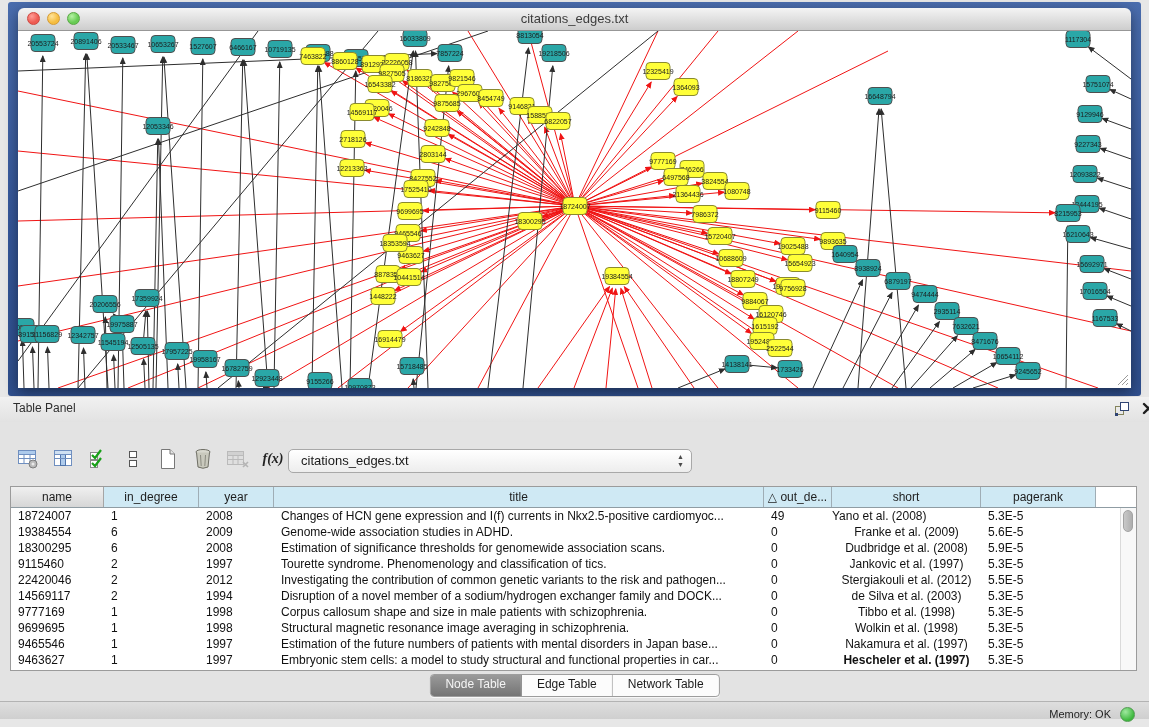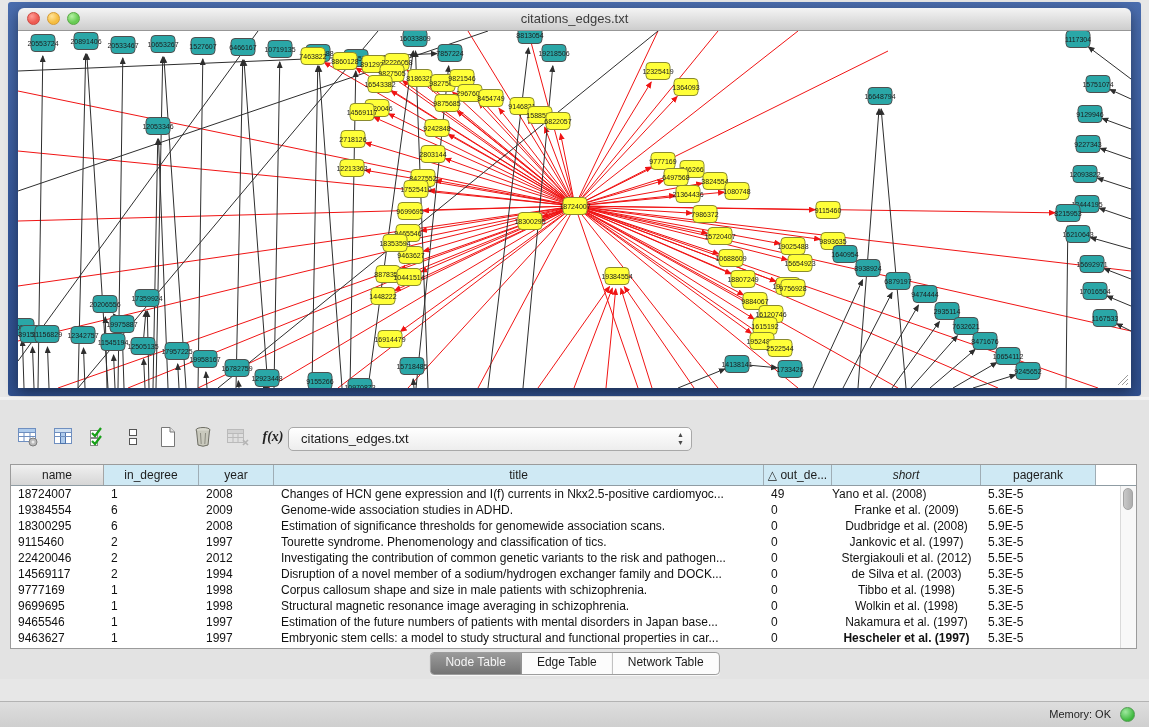--- a/index.html
+++ b/index.html
@@ -23,21 +23,21 @@
   .edge-r{stroke:#f01414;stroke-width:1;}
   .edge-k{stroke:#2e2e2e;stroke-width:1;}
   .node-rect{stroke-width:1;}
   .node-label{font-size:7px;fill:#1c1c1c;text-anchor:middle;font-family:"Liberation Sans",sans-serif;}
   .resize-grip{position:absolute;right:2px;bottom:2px;}
   
   .panel-bar{position:absolute;left:0;top:397px;width:1149px;height:25px;
     background:linear-gradient(#f1f1f1,#e2e2e2);border-bottom:1px solid #c2c2c2;padding-left:16px;}
   .panel-bar .ptitle{position:absolute;left:13px;top:4px;font-size:12px;color:#2e2e2e;}
   .panel-bar .bar-icons{position:absolute;right:10px;top:4px;display:flex;gap:12px;align-items:center;}
-  .panel-body{position:absolute;left:0;top:400px;width:1149px;height:279px;background:#e3e3e3;}
+  .panel-body{position:absolute;left:0;top:422px;width:1149px;height:279px;background:#e3e3e3;}
   .toolbar{position:absolute;left:16px;top:24px;display:flex;gap:11px;align-items:center;height:26px;}
   .tool{width:24px;height:24px;display:flex;align-items:center;justify-content:center;cursor:default;}
   .combo{position:absolute;left:288px;top:27px;width:404px;height:24px;box-sizing:border-box;
     border:1px solid #a8a8a8;border-radius:5px;background:linear-gradient(#ffffff,#ededed);
     font-size:13px;color:#1a1a1a;line-height:22px;padding-left:12px;}
   .combo .stepper{position:absolute;right:7px;top:3px;font-size:7px;line-height:8px;color:#4a4a4a;text-align:center;}
   
   .dtable{position:absolute;left:10px;top:64px;width:1127px;height:185px;background:#fff;
     border:1px solid #9b9b9b;box-sizing:border-box;overflow:hidden;}
   .thead{display:flex;height:21px;background:#cfe9f4;border-bottom:1px solid #8f9ca3;box-sizing:border-box;}
@@ -52,21 +52,21 @@
   .vthumb{position:absolute;left:2px;top:2px;width:10px;height:22px;border-radius:5px;
     background:linear-gradient(90deg,#c9c9c9,#aeaeae);border:1px solid #a3a3a3;box-sizing:border-box;}
   
   .tabs{position:absolute;top:252px;left:50%;transform:translateX(-50%);display:flex;height:21px;
     border:1px solid #9d9d9d;border-radius:4px;overflow:hidden;background:#fcfcfc;
     box-shadow:0 1px 0 rgba(255,255,255,.7);}
   .tab{padding:0 15px;font-size:12px;line-height:19px;color:#1c1c1c;border-right:1px solid #bcbcbc;}
   .tab:last-child{border-right:none;}
   .tab.active{background:linear-gradient(#9a9a9a,#747474);color:#f5f5f5;border-right-color:#8a8a8a;}
   
-  .statusbar{position:absolute;left:0;top:701px;width:1149px;height:26px;
+  .statusbar{position:absolute;left:0;top:701px;width:1149px;height:18px;
     background:linear-gradient(#dedede,#cfcfcf);border-top:1px solid #b3b3b3;box-sizing:border-box;}
   .mem{position:absolute;right:38px;top:6px;font-size:11px;color:#1f1f1f;}
   .memdot{position:absolute;right:14px;top:5px;width:15px;height:15px;border-radius:50%;
     background:radial-gradient(circle at 35% 30%,#9fe89f,#3db83d 70%);border:1px solid #4f9b4f;box-sizing:border-box;}
 </style>
 </head>
 <body>
 
 <div class="stage">
 
@@ -777,21 +777,21 @@
       <span class="stepper">▲<br>▼</span>
     </div>
 
     <div class="dtable">
       <div class="thead" id="thead">
           <div class="th gray" style="width: 93px;">name</div>
           <div class="th" style="width: 95px;">in_degree</div>
           <div class="th" style="width: 75px;">year</div>
           <div class="th" style="width: 490px;">title</div>
           <div class="th" style="width: 68px;">△ out_de...</div>
-          <div class="th" style="width: 149px; font-style: italic;">short</div>
+          <div class="th" style="width: 149px;">short</div>
           <div class="th" style="width: 115px;">pagerank</div>
           <div class="th-fill"></div>
         </div>
       <div id="tbody">
           <div class="trow">
             <div class="td" style="width: 93px; text-align: left;">18724007</div>
             <div class="td" style="width: 95px; text-align: left;">1</div>
             <div class="td" style="width: 75px; text-align: left;">2008</div>
             <div class="td" style="width: 490px; text-align: left;">Changes of HCN gene expression and I(f) currents in Nkx2.5-positive cardiomyoc...</div>
             <div class="td" style="width: 68px; text-align: left;">49</div>

